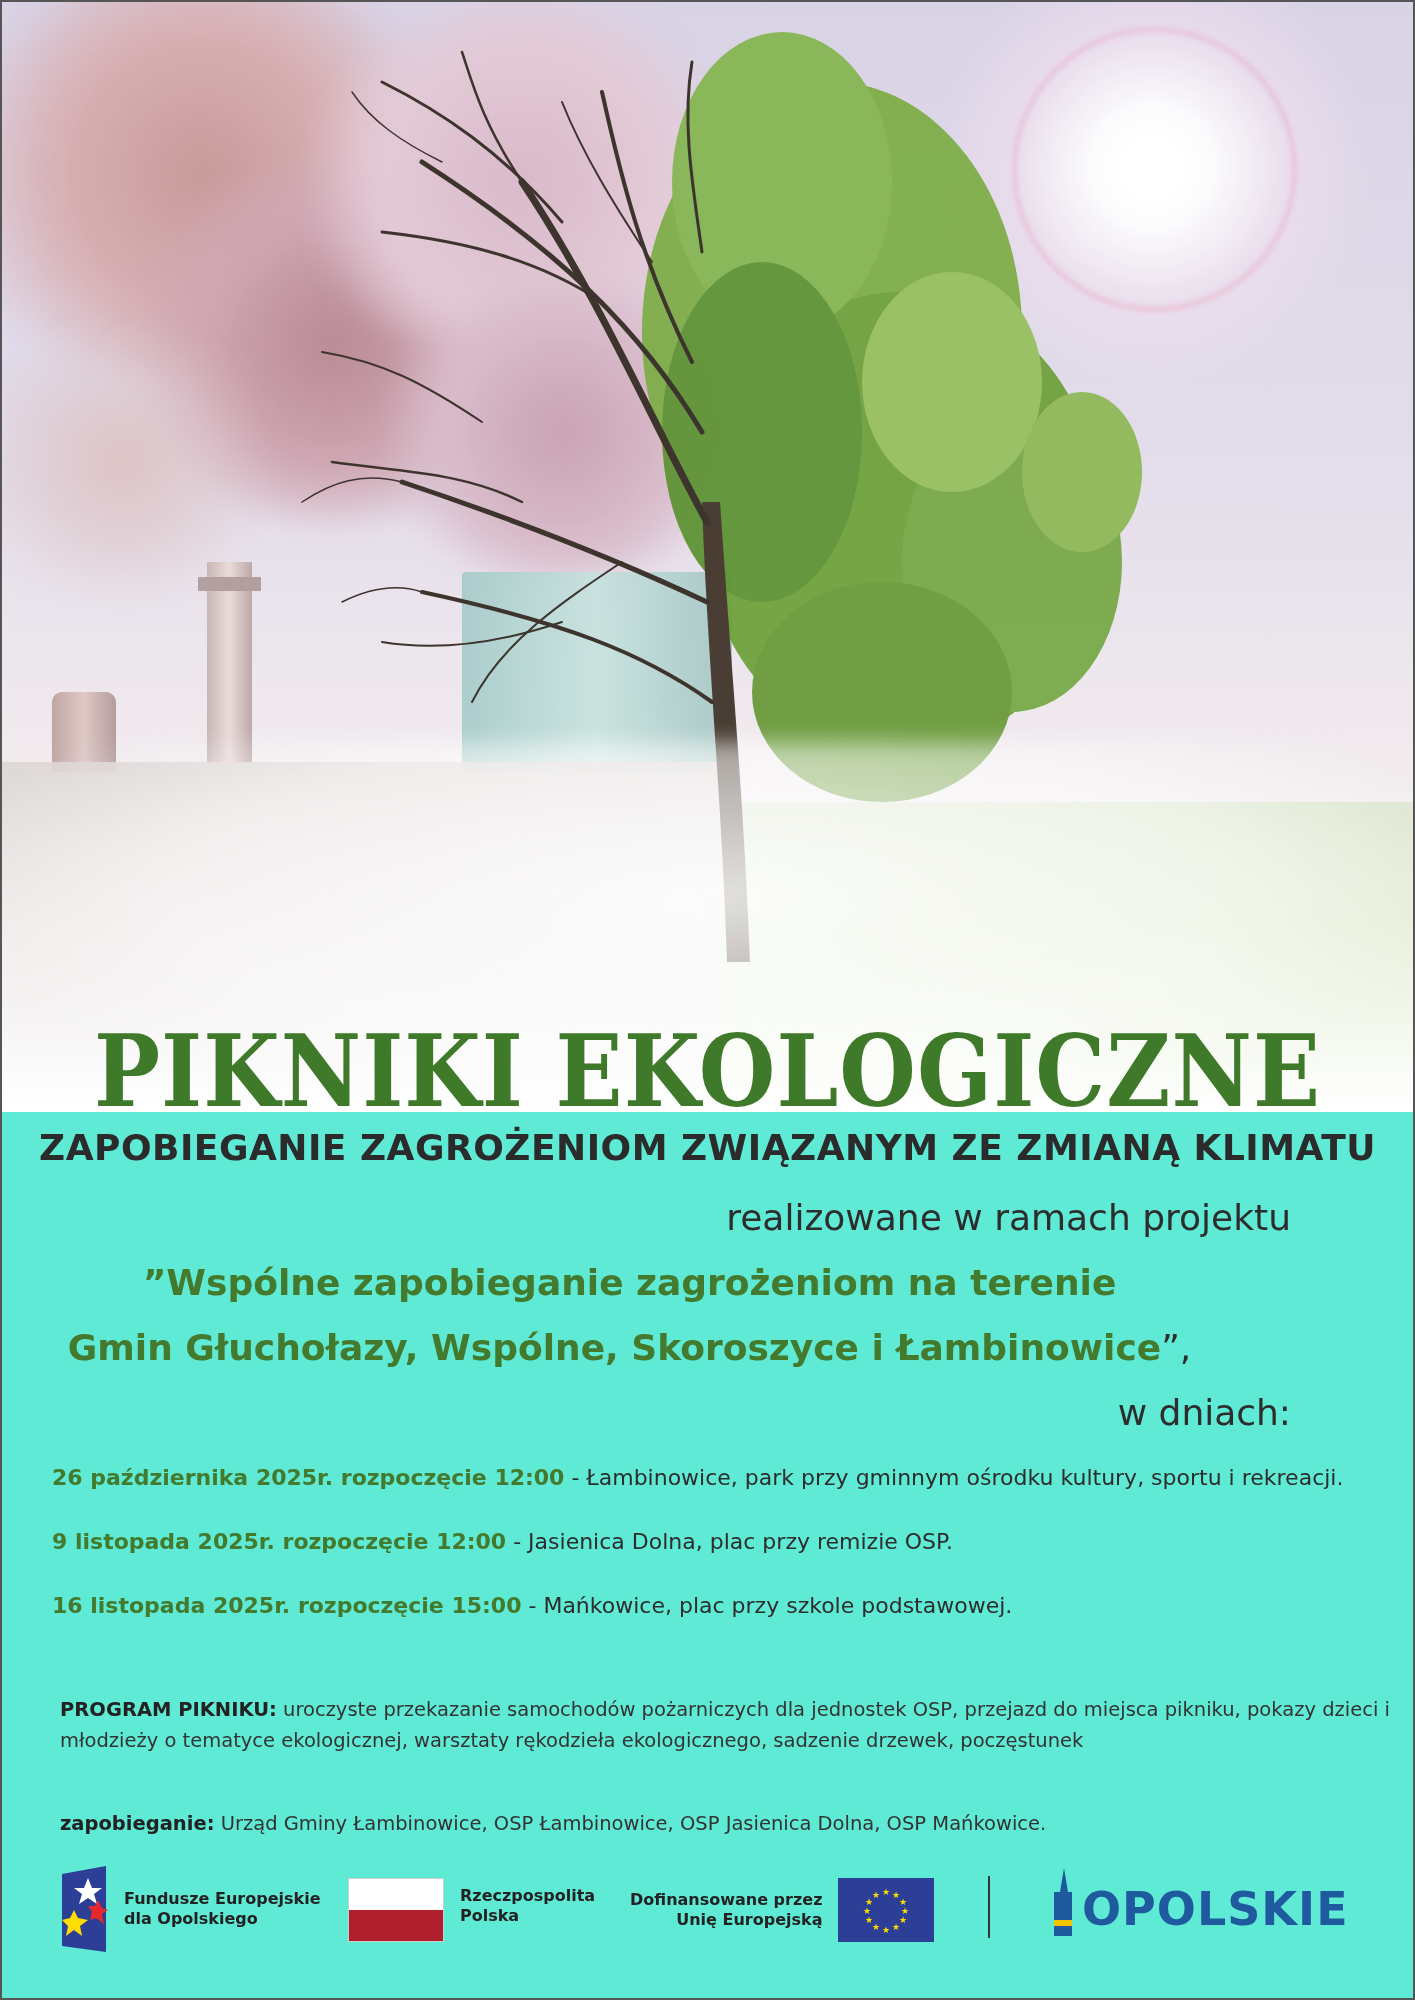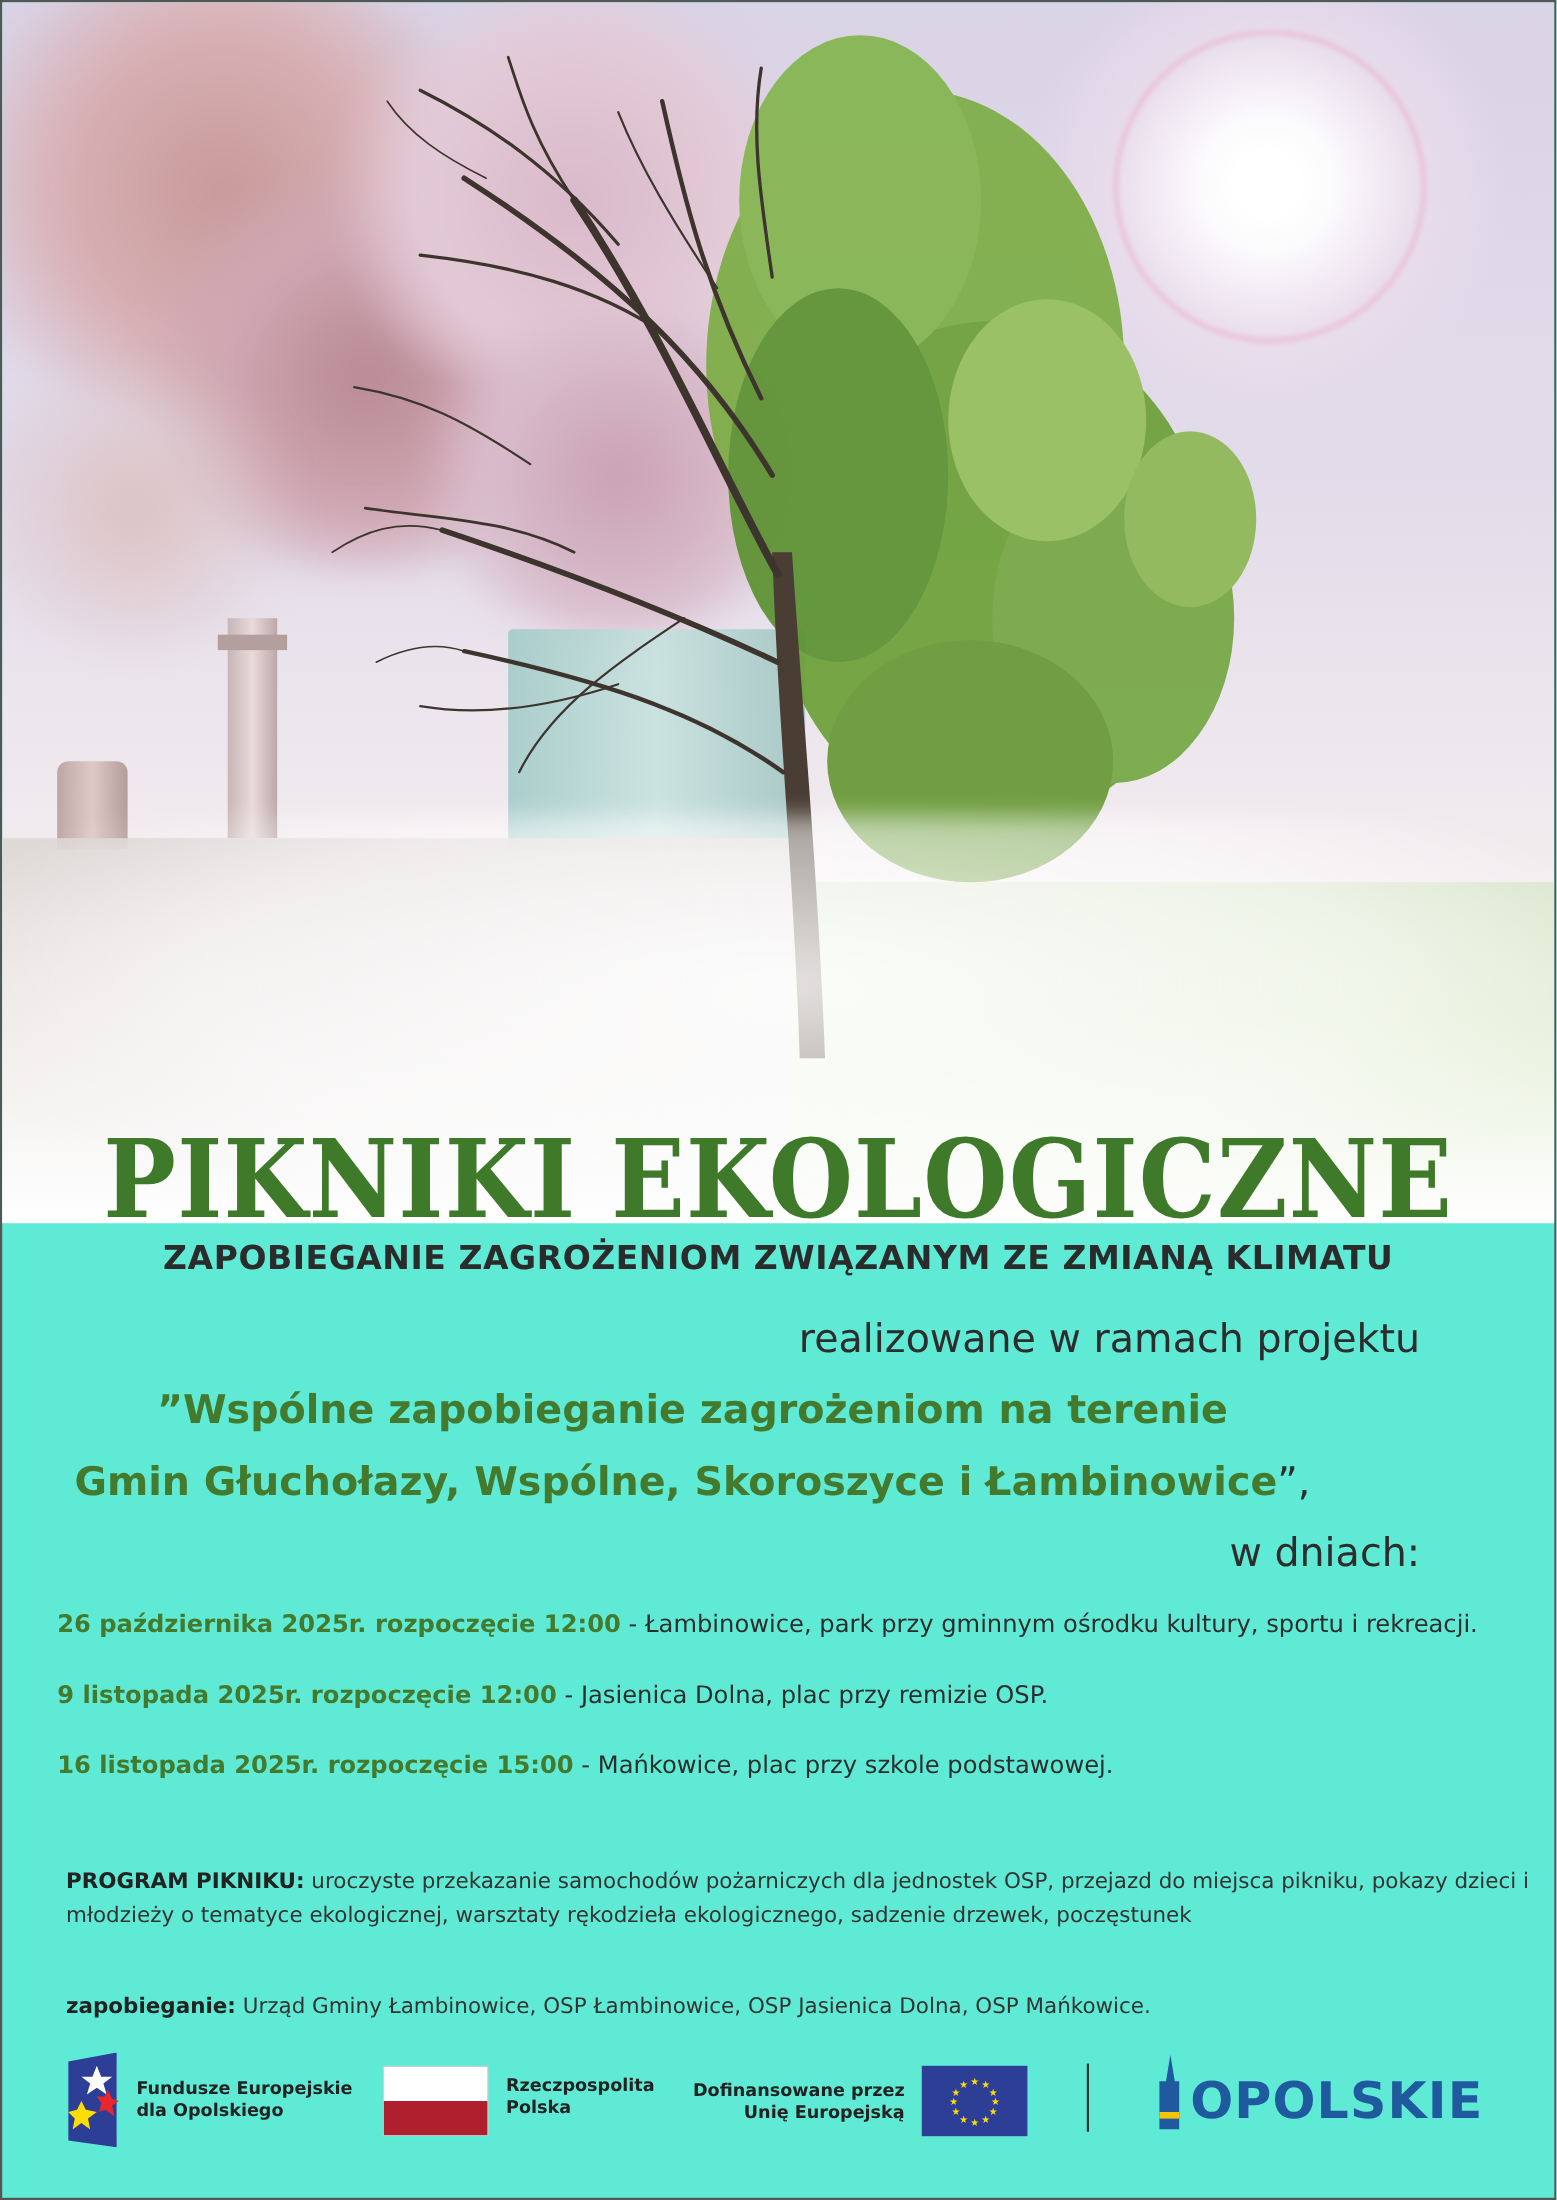--- a/index.html
+++ b/index.html
@@ -29,21 +29,21 @@
   .ground-left { position: absolute; left: 0; top: 760px; width: 720px; height: 350px; background: linear-gradient(180deg, rgba(220,214,212,0.9), rgba(236,232,230,0.8) 50%, rgba(255,255,255,1)); }
   .ground-right { position: absolute; left: 720px; top: 800px; width: 700px; height: 310px; background: linear-gradient(180deg, rgba(205,225,185,0.6), rgba(220,235,200,0.7) 40%, rgba(255,255,255,1)); }
   .fog { position: absolute; left: -50px; top: 740px; width: 1520px; height: 380px; background: radial-gradient(ellipse at 50% 40%, rgba(255,255,255,0.85) 0%, rgba(255,255,255,0.5) 50%, rgba(255,255,255,0) 75%); filter: blur(10px); }
   .tree-svg { position: absolute; left: 0; top: 0; }
 
   
   .title { position: absolute; left: 0; top: 1020px; width: 1411px; text-align: center;
     font-family: "DejaVu Serif", serif; font-weight: 900; font-size: 88px; letter-spacing: 1px;
     color: #3f7a2a; line-height: 1; transform: scaleY(1.12); transform-origin: top center; }
   .subtitle { position: absolute; left: 0; top: 1125px; width: 1411px; text-align: center;
-    font-family: "DejaVu Sans", sans-serif; font-weight: bold; font-size: 30px; letter-spacing: 0.5px;
+    font-family: "DejaVu Sans", sans-serif; font-weight: bold; font-size: 36px; letter-spacing: 0.5px;
     color: #2b2b2b; }
   .line-muted { position: absolute; left: 0; width: 1289px; text-align: right; font-family: "DejaVu Sans", sans-serif; font-size: 36px; color: #2d2d2d; }
   .line-green { position: absolute; left: 0; width: 1255px; text-align: center; font-family: "DejaVu Sans", sans-serif; font-weight: bold; font-size: 36px; color: #437a2d; }
   .line-green .black { color: #2d2d2d; font-weight: normal; }
 
   
   .dates { position: absolute; left: 50px; top: 1455px; width: 1340px; }
   .date-item { font-size: 22px; line-height: 42px; color: #2d2d2d; margin-bottom: 22px; }
   .date-item .when { color: #437a2d; font-weight: bold; }
 

